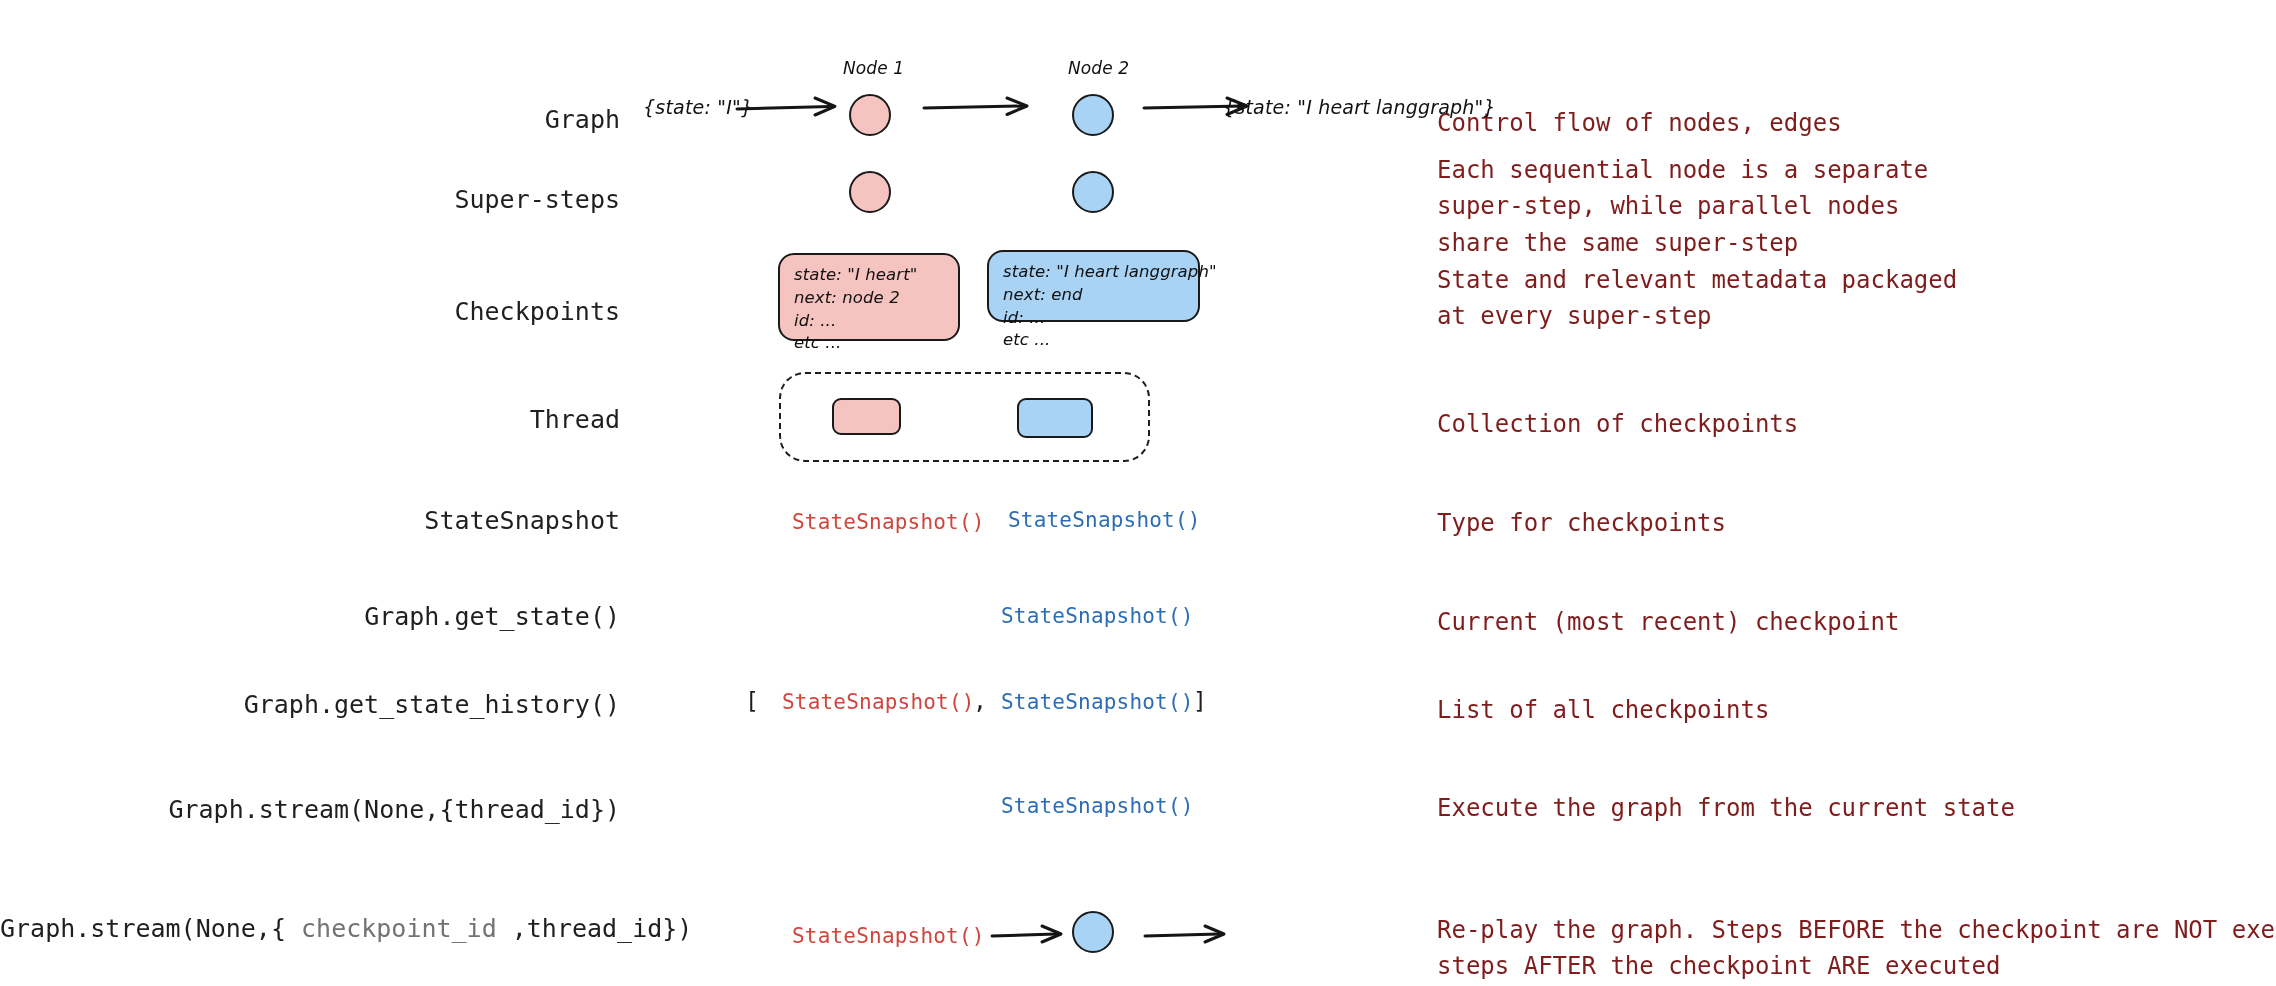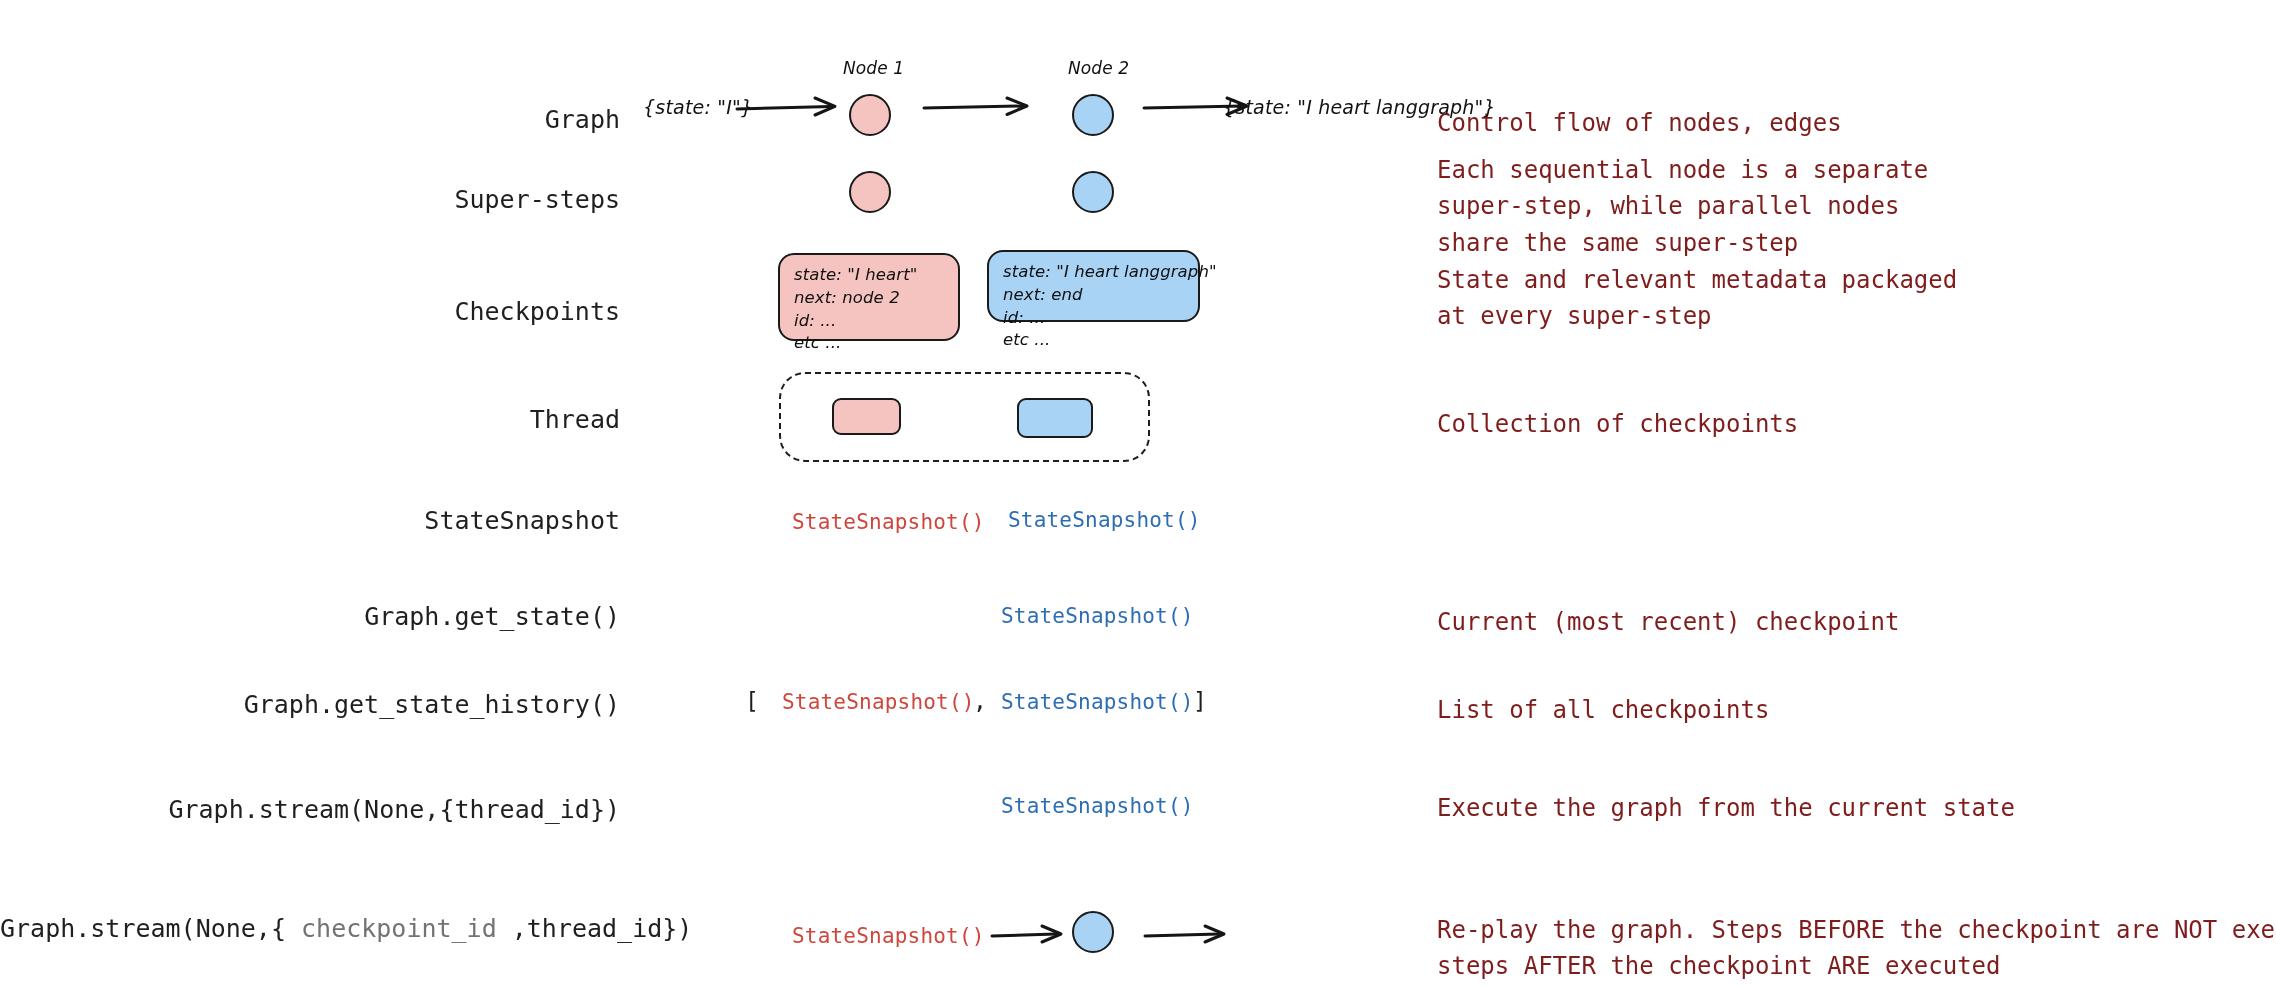--- a/index.html
+++ b/index.html
@@ -150,20 +150,21 @@
 
   <div class="label-col" style="top:914px;"><span>Graph.stream(None,{</span><span class="accent-red"> checkpoint_id </span><span>,thread_id})</span></div>
 
   <div class="desc-col" style="top:105px;">Control flow of nodes, edges</div>
   <div class="desc-col" style="top:152px;">Each sequential node is a separate
 super-step, while parallel nodes
 share the same super-step</div>
   <div class="desc-col" style="top:262px;">State and relevant metadata packaged
 at every super-step</div>
   <div class="desc-col" style="top:406px;">Collection of checkpoints</div>
+  <div class="desc-col" style="top:505px;">Type for checkpoints</div>
   <div class="desc-col" style="top:592px;margin-top:12px;">Current (most recent) checkpoint</div>
   <div class="desc-col" style="top:692px;">List of all checkpoints</div>
   <div class="desc-col" style="top:790px;">Execute the graph from the current state</div>
   <div class="desc-col" style="top:912px;">Re-play the graph. Steps BEFORE the checkpoint are NOT executed,
 steps AFTER the checkpoint ARE executed</div>
 
   <div class="hand abs" style="left:643px; top:96px;">{state: "I"}</div>
 
   <svg class="arrow-svg" style="left:735px; top:95px;" width="110" height="26" viewBox="0 0 110 26">
     <path d="M2,14 L96,11.5" stroke="#151515" stroke-width="3" fill="none" stroke-linecap="round"></path>

